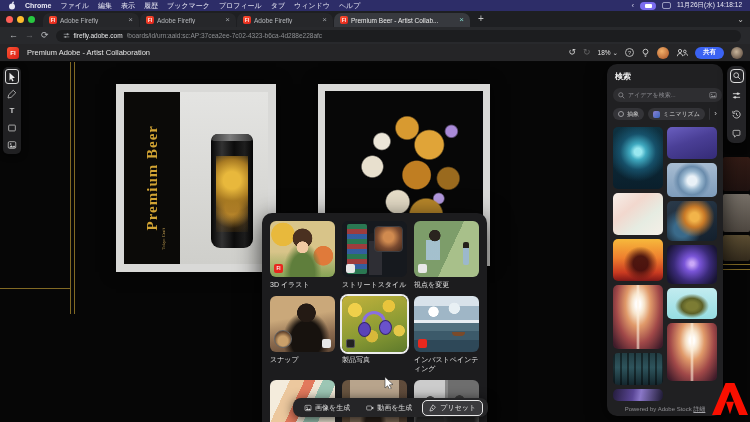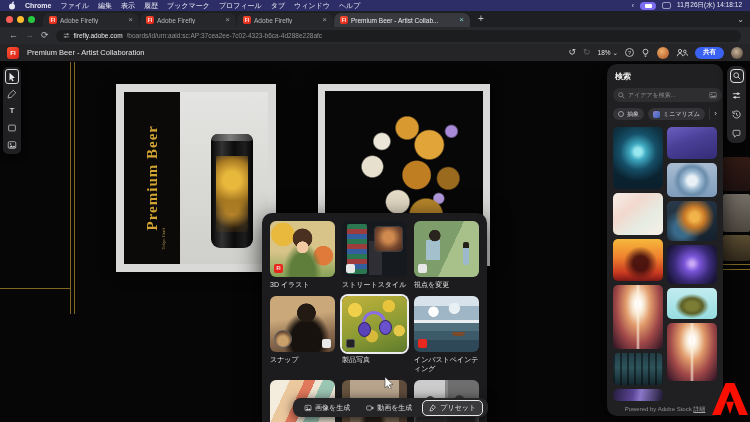--- a/index.html
+++ b/index.html
@@ -315,21 +315,21 @@
           <line x1="1" y1="7" x2="9" y2="7" stroke="#9a9c9f" stroke-width="1"></line>
           <circle cx="3.5" cy="7" r="1.3" fill="#9a9c9f"></circle>
         </svg>
       <span class="host">firefly.adobe.com</span>
         <span class="path">/boards/id/urn:aaid:sc:AP:37cea2ee-7c02-4323-b6ca-4d288e228afc</span>
     </span>
   </div>
 
   <div class="appheader">
     <span class="fl-logo">Fl</span>
-    <span class="doc-title">Premium Beer - Artist Collaboration</span>
+    <span class="doc-title">Premium Adobe - Artist Collaboration</span>
     <span class="hd-right">
       <span class="hicon">↺</span>
       <span class="hicon dim">↻</span>
       <span class="zoomctl">
         <span>18%</span>
         <span>⌄</span>
       </span>
       <span class="helpc">?</span>
       <span><svg width="9" height="10" viewBox="0 0 10 11">
             <circle cx="5" cy="4" r="2.7" fill="none" stroke="#d0d0d0" stroke-width="1"></circle>

